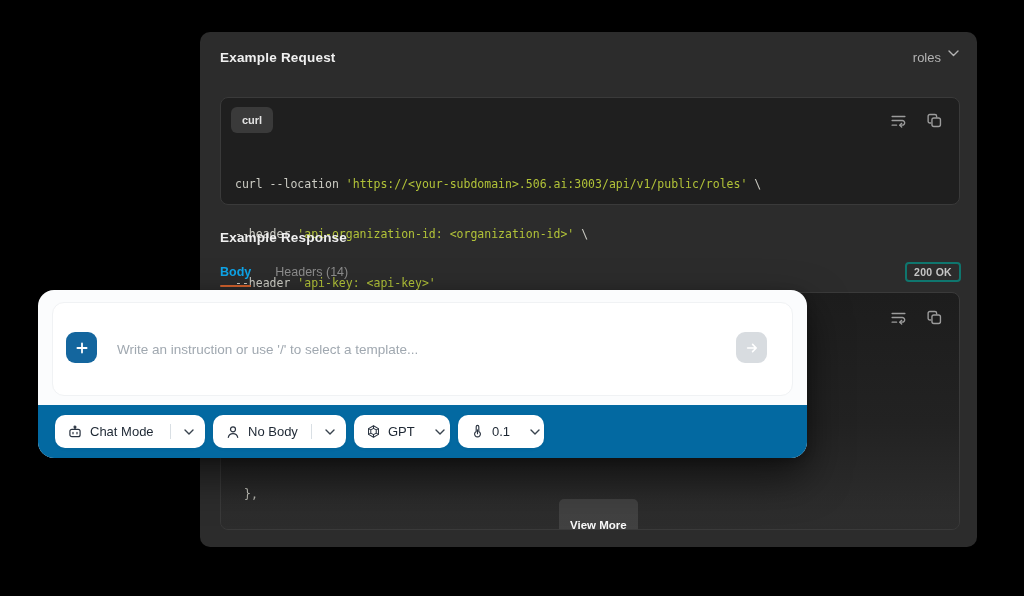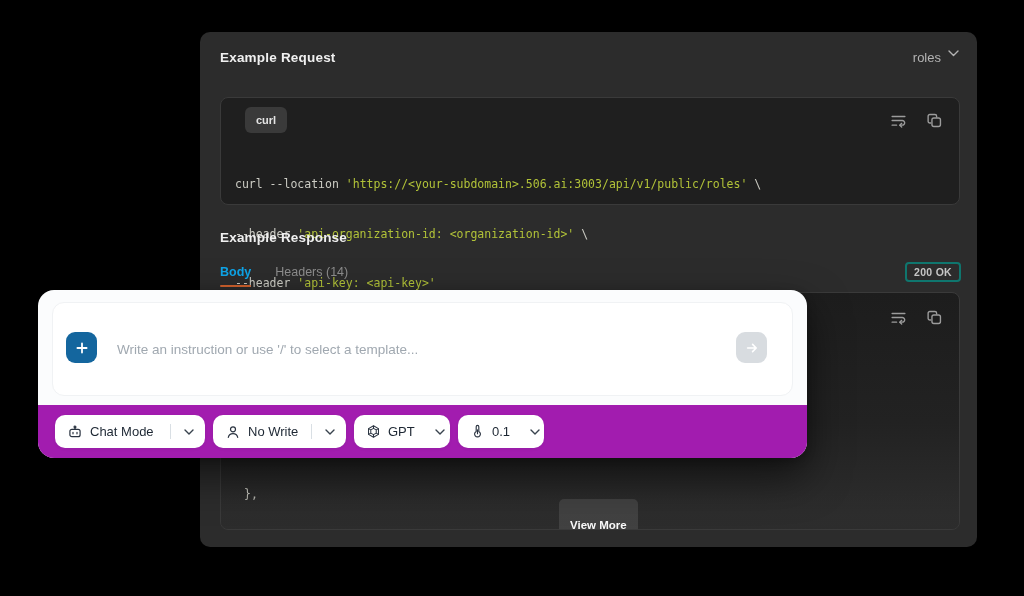--- a/index.html
+++ b/index.html
@@ -15,21 +15,21 @@
   .sec-title { font-size:13.5px; font-weight:700; color:#f0f0f0; letter-spacing:.2px; }
   .roles-dd { display:flex; gap:7px; background:none; border:none;
               color:#b3b3b3; font-size:13px; cursor:pointer; font-family:inherit; }
   .roles-dd svg { stroke:#9a9a9a; }
 
   .codeblock { position:absolute; left:20px; width:740px; background:#1f1f1f;
                border:1px solid #3a3a3a; border-radius:8px; }
   .cb-req { top:65px; height:108px; }
   .cb-res { top:260px; height:238px; overflow:hidden;
             background:linear-gradient(180deg,#1d1d1d 0%,#222 55%,#2e2e2e 100%); }
-  .cb-top { position:absolute; left:24px; right:16px; top:9px;
+  .cb-top { position:absolute; left:10px; right:16px; top:9px;
             display:flex; justify-content:space-between; align-items:center; }
   .cb-top.icons-only { justify-content:flex-end; top:16px; }
   .lang-chip { background:#3a3a3a; color:#e3e3e3; font-size:11px; font-weight:700;
                padding:7px 11px; border-radius:6px; border:none; font-family:inherit; cursor:pointer; }
   .cb-icons { display:flex; gap:19px; align-items:center; }
   .cb-icons button { background:none; border:none; color:#9c9c9c; cursor:pointer;
                      width:17px; height:17px; padding:0; }
   .code { position:absolute; left:14px; right:10px;
           font-family:"DejaVu Sans Mono", monospace; font-size:11.5px; line-height:16.5px;
           white-space:pre; }
@@ -69,21 +69,21 @@
               border:none; border-radius:9px; background:#14669e; cursor:pointer;
               display:flex; align-items:center; justify-content:center; }
   .composer-input { position:absolute; left:64px; top:0; height:100%; width:560px;
                     border:none; outline:none; background:transparent;
                     font-family:inherit; font-size:13.5px; color:#333; }
   .composer-input::placeholder { color:#a0a8b0; }
   .send-btn { position:absolute; right:25px; top:29px; width:31px; height:31px;
               border:none; border-radius:9px; background:#d8dce0; cursor:pointer;
               display:flex; align-items:center; justify-content:center; }
   .composer-bar { position:absolute; left:0; bottom:0; width:100%; height:53px;
-                  background:#a21caf; border-radius:0 0 16px 16px; }
+                  background:#0369a1; border-radius:0 0 16px 16px; }
   .pills { position:absolute; left:17px; top:10px; display:flex; gap:8px; }
   .pill { height:33px; background:#fff; border:none; border-radius:10px; cursor:pointer;
           display:flex; align-items:center; padding:0 11px 0 12px; gap:7px;
           box-shadow:0 1px 3px rgba(40,60,80,.10); font-family:inherit;
           font-size:13px; font-weight:500; color:#1d2733; }
   .pill .p-icon { display:flex; color:#2a3340; }
   .pill .p-div { width:1px; height:15px; background:#d9dfe4; margin-left:auto; }
   .pill .p-chev { display:flex; color:#39434e; margin-left:6px; }
   .pill-mode { width:150px; }
   .pill-role { width:133px; }
@@ -216,21 +216,21 @@
           </span>
         </button>
 
         <button class="pill pill-role">
           <span class="p-icon">
             <svg width="16" height="16" viewBox="0 0 16 16" fill="none" stroke="currentColor" stroke-width="1.2" stroke-linecap="round" stroke-linejoin="round">
               <circle cx="8" cy="5.3" r="2.5"></circle>
               <path d="M3.3 13.3c.6-2.4 2.4-3.7 4.7-3.7s4.1 1.3 4.7 3.7"></path>
             </svg>
           </span>
-          <span>No Write</span>
+          <span>No Body</span>
           <span class="p-div"></span>
           <span class="p-chev">
             <svg width="10" height="6" viewBox="0 0 10 6" fill="none">
               <path d="M1 1l4 4 4-4" stroke="currentColor" stroke-width="1.4" stroke-linecap="round" stroke-linejoin="round"></path>
             </svg>
           </span>
         </button>
 
         <button class="pill pill-model">
           <span class="p-icon">

